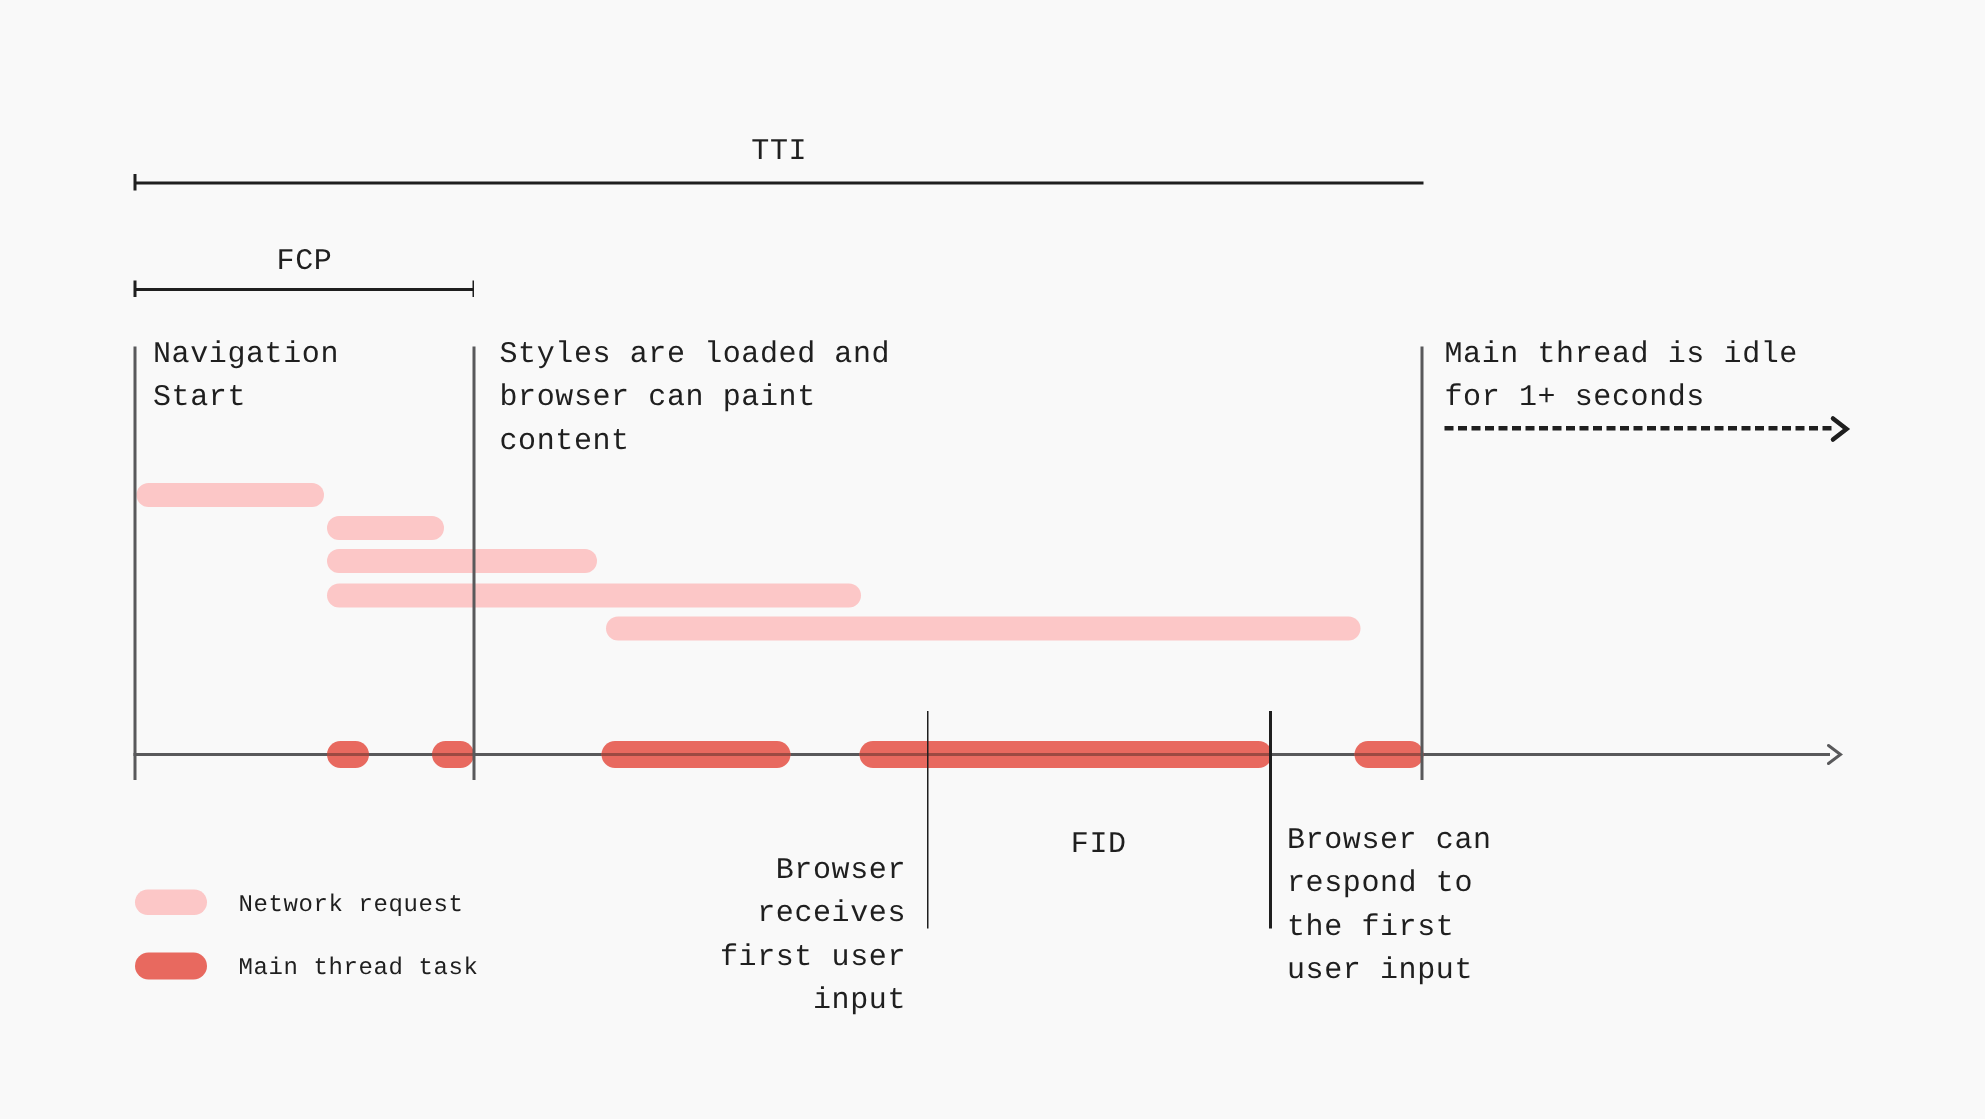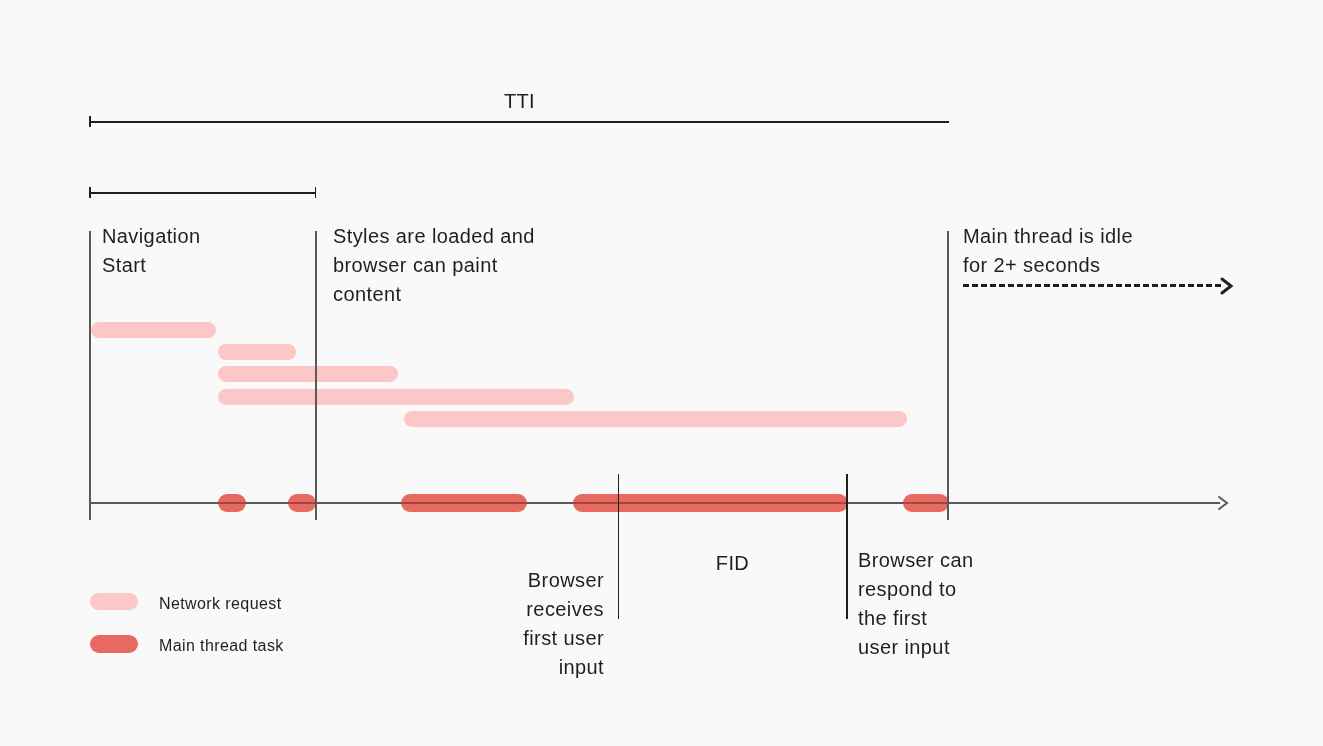--- a/index.html
+++ b/index.html
@@ -1,18 +1,18 @@
 <!DOCTYPE html>
 <html><head>
 <meta charset="utf-8">
 <style>
   html,body{margin:0;padding:0;background:#f9f9f9;}
   .canvas{
     position:relative;width:1323px;height:746px;background:#f9f9f9;
-    font-family:Liberation Sans, sans-serif;
+    font-family:Liberation Mono, monospace;
     color:#1f1f1f;overflow:hidden;
   }
   .txt{
     position:absolute;font-size:20px;line-height:29px;letter-spacing:.4px;
     white-space:pre-line;
   }
   .center{text-align:center;}
   .right{text-align:right;margin-top:20px;}
   
   .bline{position:absolute;background:#1f1f1f;height:1.5px;}
@@ -34,35 +34,36 @@
 </style>
 </head>
 <body>
 
 <div class="canvas">
 
   <div class="txt center" style="left:90px;top:87px;width:859px;">TTI</div>
   <div class="bline" style="left:90px;top:121px;width:859px;"></div>
   <div class="btick" style="left:89px;top:116px;"></div>
 
+  <div class="txt center" style="left:90px;top:160px;width:226px;">FCP</div>
   <div class="bline" style="left:90px;top:192px;width:226px;"></div>
   <div class="btick" style="left:89px;top:187px;"></div>
   <div class="btick" style="left:314.5px;top:187px;"></div>
 
   <div class="vline" style="left:89px;"></div>
   <div class="vline" style="left:315px;"></div>
   <div class="vline" style="left:947px;"></div>
 
   <div class="txt" style="left:333px;top:222px;">Styles are loaded and
 browser can paint
 content</div>
   <div class="txt" style="left:102px;top:222px;">Navigation
 Start</div>
   <div class="txt" style="left:963px;top:222px;">Main thread is idle
-for 2+ seconds</div>
+for 1+ seconds</div>
 
   <div class="dash-arrow"></div>
   <svg class="arrowhead" style="left:1218px;top:276px;" width="18" height="20" viewBox="0 0 18 20">
     <polyline points="4,3 13,10 4,17" fill="none" stroke="#1f1f1f" stroke-width="3" stroke-linecap="round"></polyline>
   </svg>
 
   <div id="net-bars">
       <div class="net-bar" style="left: 91px; top: 322px; width: 125px; background: rgb(252, 199, 199);"></div>
       <div class="net-bar" style="left: 218px; top: 344px; width: 78px; background: rgb(252, 199, 199);"></div>
       <div class="net-bar" style="left: 218px; top: 366px; width: 180px; background: rgb(252, 199, 199);"></div>

